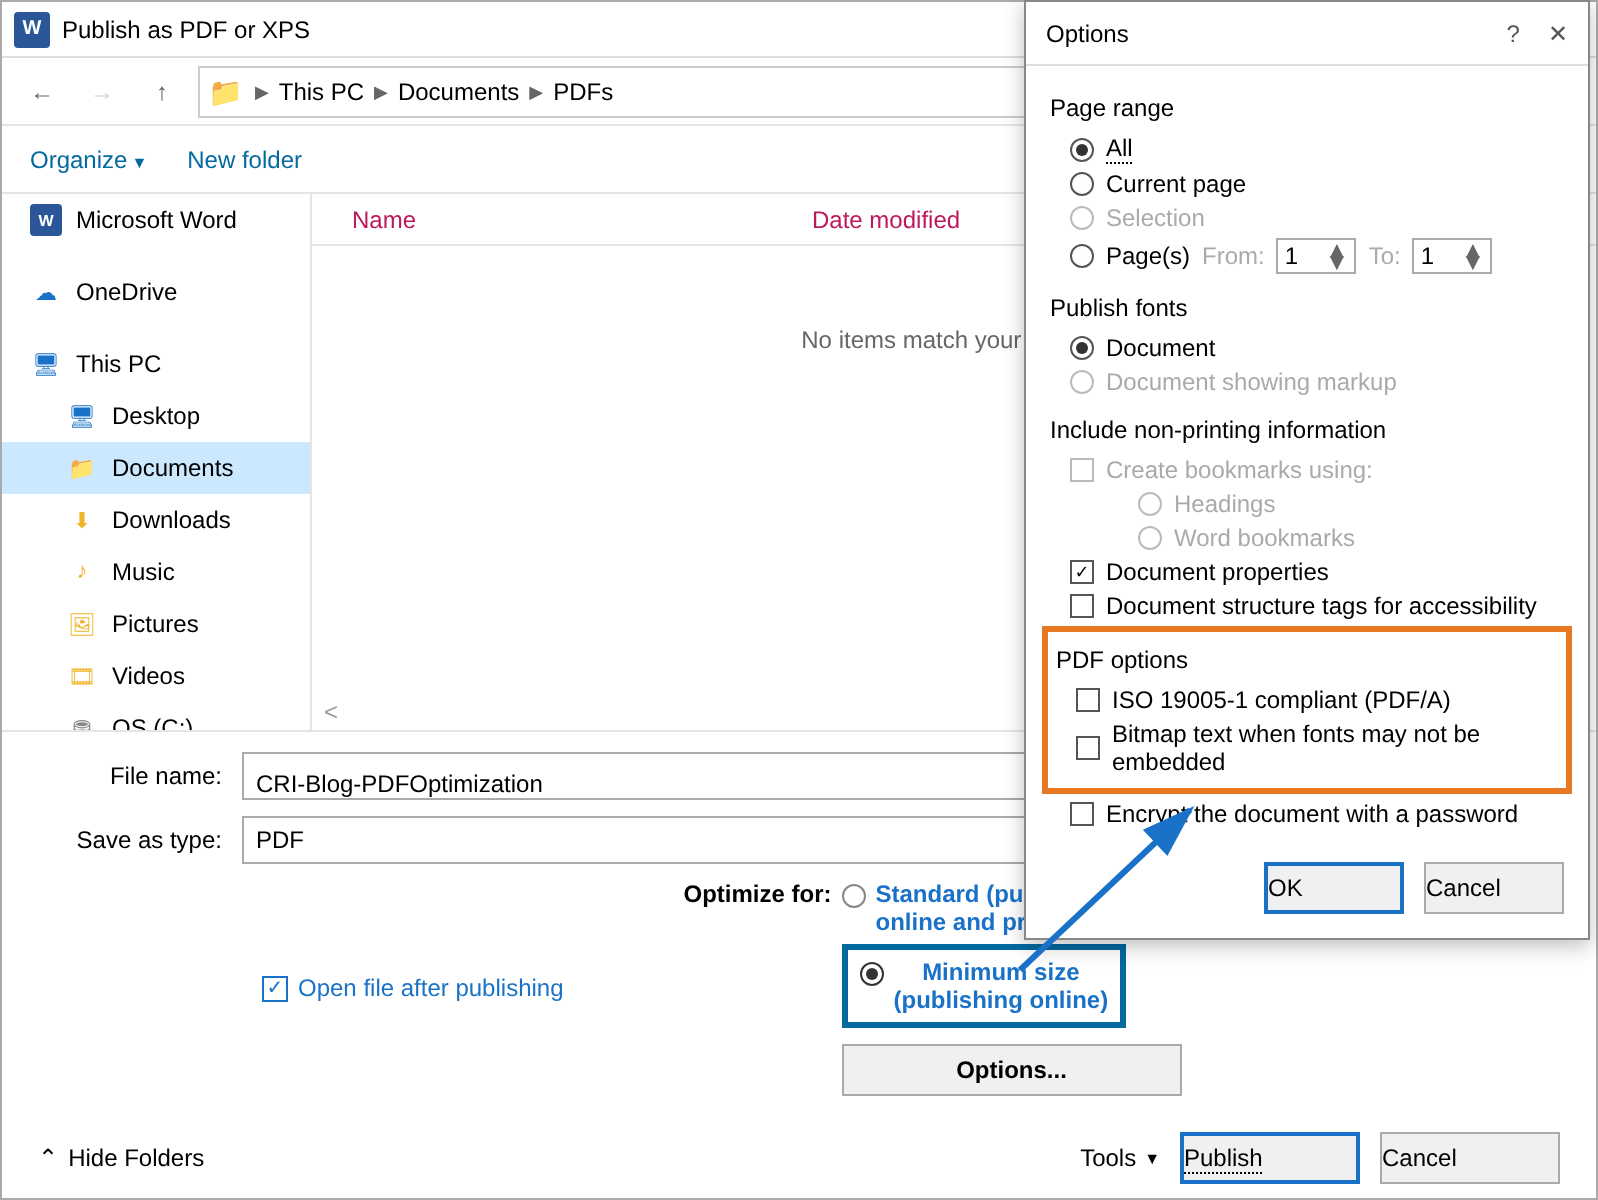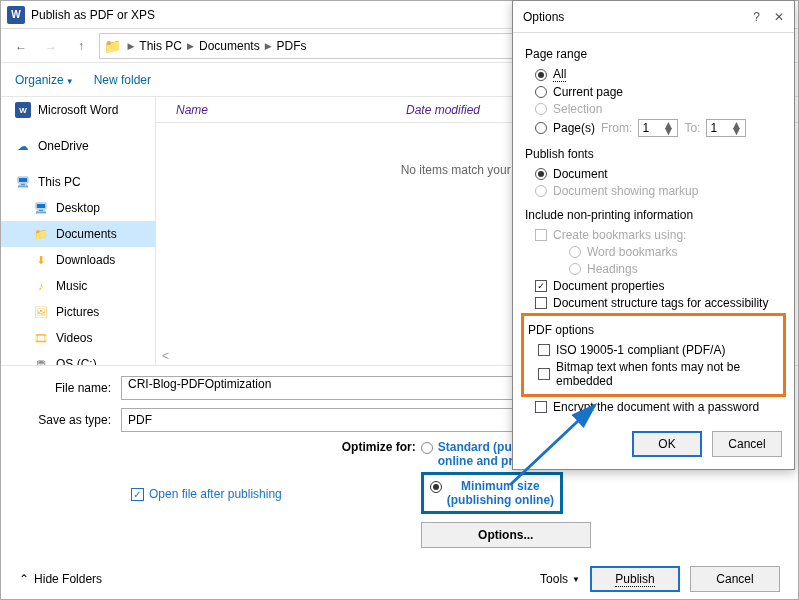--- a/index.html
+++ b/index.html
@@ -31,49 +31,49 @@
 .sb-item { height: 26px; display: flex; align-items: center; padding: 0 10px 0 14px; gap: 7px; }
 .sb-item.sel { background: #cce8ff; }
 .sb-item.indent { padding-left: 32px; }
 .ico { width: 16px; height: 16px; display: inline-flex; align-items: center; justify-content: center; font-size: 11px; }
 .ico-word { background: #2b579a; color: #fff; font-weight: bold; font-size: 8px; border-radius: 2px; }
 .ico-cloud { color: #1a72c8; }
 .ico-pc { color: #1a72c8; }
 .ico-folder { color: #f0b429; }
 .ico-drive { color: #888; }
 .main-pane { flex: 1; position: relative; }
-.col-headers { height: 26px; display: flex; align-items: center; border-bottom: 1px solid #e5e5e5; color: #4c1d95; font-style: italic; }
+.col-headers { height: 26px; display: flex; align-items: center; border-bottom: 1px solid #e5e5e5; color: #be185d; }
 .col-headers .col1 { padding-left: 20px; width: 250px; }
 .empty-msg { text-align: center; color: #666; margin-top: 40px; }
 .scroll-hint { position: absolute; bottom: 2px; left: 0; right: 0; display: flex; justify-content: space-between; padding: 0 6px; color: #999; font-size: 10px; }
 
 .form-area { border-top: 1px solid #e5e5e5; padding: 10px 18px 0 18px; }
 .form-row { display: flex; align-items: center; margin-bottom: 8px; }
 .form-label { width: 102px; text-align: right; padding-right: 10px; }
-.form-input { flex: 1; height: 24px; border: 1px solid #aaa; padding: 0 6px; background: #fff; display: flex; align-items: flex-start; max-width: 500px; }
+.form-input { flex: 1; height: 24px; border: 1px solid #aaa; padding: 0 6px; background: #fff; display: flex; align-items: flex-end; max-width: 500px; }
 .form-select { flex: 1; height: 24px; border: 1px solid #aaa; padding: 0 6px; background: #fff; display: flex; align-items: center; justify-content: space-between; max-width: 640px; }
 .form-select .dd { color: #555; }
 
 .opt-row { display: flex; margin-top: 6px; }
 .open-after { margin-left: 112px; display: flex; align-items: center; gap: 5px; color: #1a72c8; }
 .open-after .chk { width: 13px; height: 13px; border: 1px solid #1a72c8; display: inline-flex; align-items: center; justify-content: center; font-size: 10px; color: #1a72c8; }
 .optimize-col { margin-left: 60px; font-weight: bold; }
 .opt-label { display: inline; }
 .radio-opt { display: flex; align-items: flex-start; gap: 5px; margin-bottom: 4px; color: #1a72c8; }
 .radio-opt .rad { width: 12px; height: 12px; border: 1px solid #888; border-radius: 50%; margin-top: 2px; display: inline-flex; align-items: center; justify-content: center; flex-shrink: 0; }
 .radio-opt .rad .dot-fill { width: 6px; height: 6px; background: #333; border-radius: 50%; }
 .radio-opt.selected .rad { border-color: #333; }
 .highlight-box { border: 3px solid #0369a1; padding: 4px 6px; display: inline-block; text-align: center; }
 .options-btn { margin-top: 8px; margin-left: 0; width: 170px; height: 26px; border: 1px solid #aaa; background: #f0f0f0; display: flex; align-items: center; justify-content: center; }
 
 .bottom-row { display: flex; align-items: center; padding: 18px 18px 12px 18px; }
 .hide-folders { display: flex; align-items: center; gap: 5px; }
 .bottom-right { margin-left: auto; display: flex; align-items: center; gap: 10px; }
 .tools-link { display: flex; align-items: center; gap: 4px; }
-.btn { width: 90px; height: 26px; border: 1px solid #aaa; background: #f0f0f0; display: flex; align-items: center; justify-content: center; }
+.btn { width: 90px; height: 26px; border: 1px solid #aaa; background: #f0f0f0; display: flex; align-items: center; justify-content: flex-start; }
 .btn.primary { border: 2px solid #1a72c8; }
 
 
 .options-dialog { position: absolute; left: 512px; top: 0; width: 283px; background: #fff; border: 1px solid #888; box-shadow: 0 3px 10px rgba(0,0,0,0.25); }
 .opt-title { height: 32px; display: flex; align-items: center; padding: 0 10px; border-bottom: 1px solid #ddd; }
 .opt-title-text { font-size: 12px; }
 .opt-title-right { margin-left: auto; display: flex; gap: 14px; font-size: 14px; color: #555; }
 .opt-body { padding: 10px 12px 4px 12px; }
 .group-label { margin: 4px 0 6px 0; }
 .radio-line, .check-line { display: flex; align-items: center; gap: 6px; margin: 3px 0 3px 10px; }
@@ -313,25 +313,25 @@
         <span class="disabled-text">Document showing markup</span>
       </div>
 
     <div class="group-label" style="margin-top:10px">Include non-printing information</div>
     <div class="check-line">
         <span class="chk2 disabled"></span>
         <span class="disabled-text">Create bookmarks using:</span>
       </div>
     <div class="radio-line indent2">
         <span class="rad2 disabled"></span>
-        <span class="disabled-text">Word bookmarks</span>
+        <span class="disabled-text">Headings</span>
       </div>
     <div class="radio-line indent2">
         <span class="rad2 disabled"></span>
-        <span class="disabled-text">Headings</span>
+        <span class="disabled-text">Word bookmarks</span>
       </div>
     <div class="check-line">
         <span class="chk2">✓</span>
         <span>Document properties</span>
       </div>
     <div class="check-line">
         <span class="chk2"></span>
         <span>Document structure tags for accessibility</span>
       </div>
 

